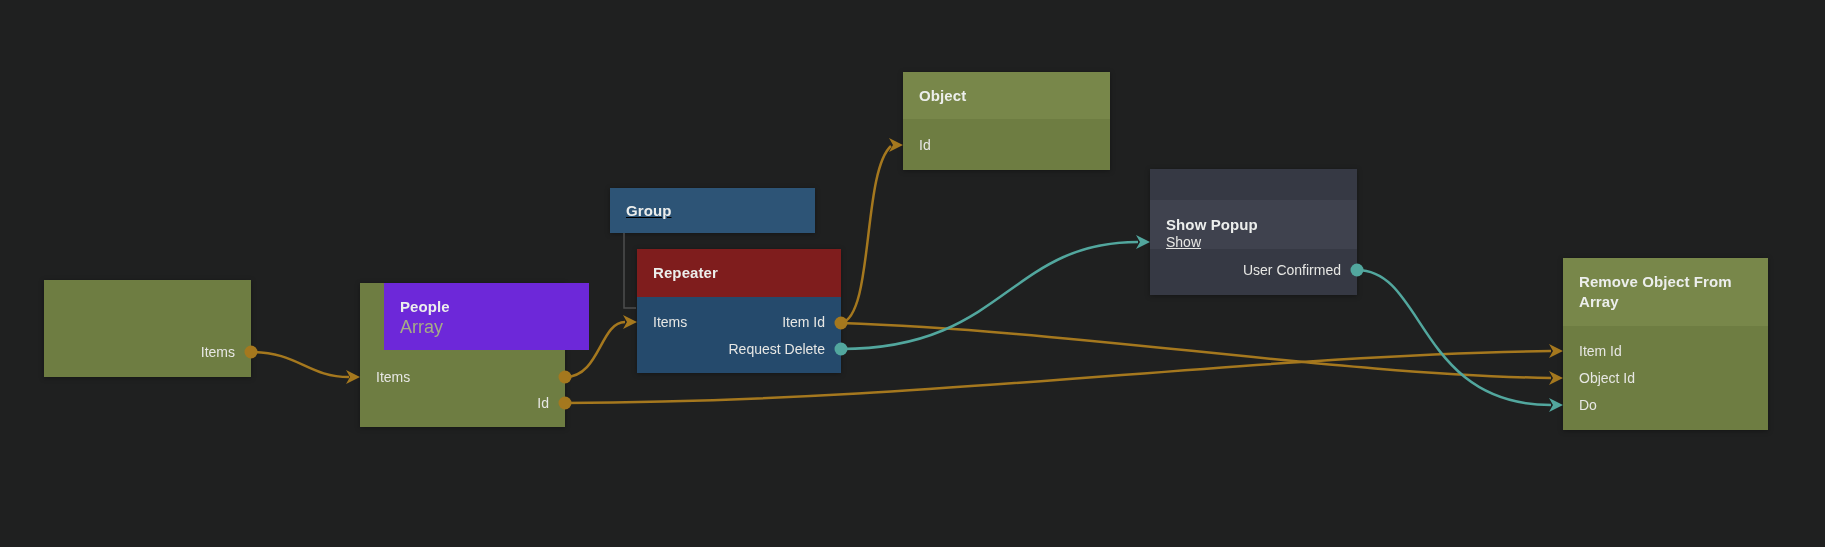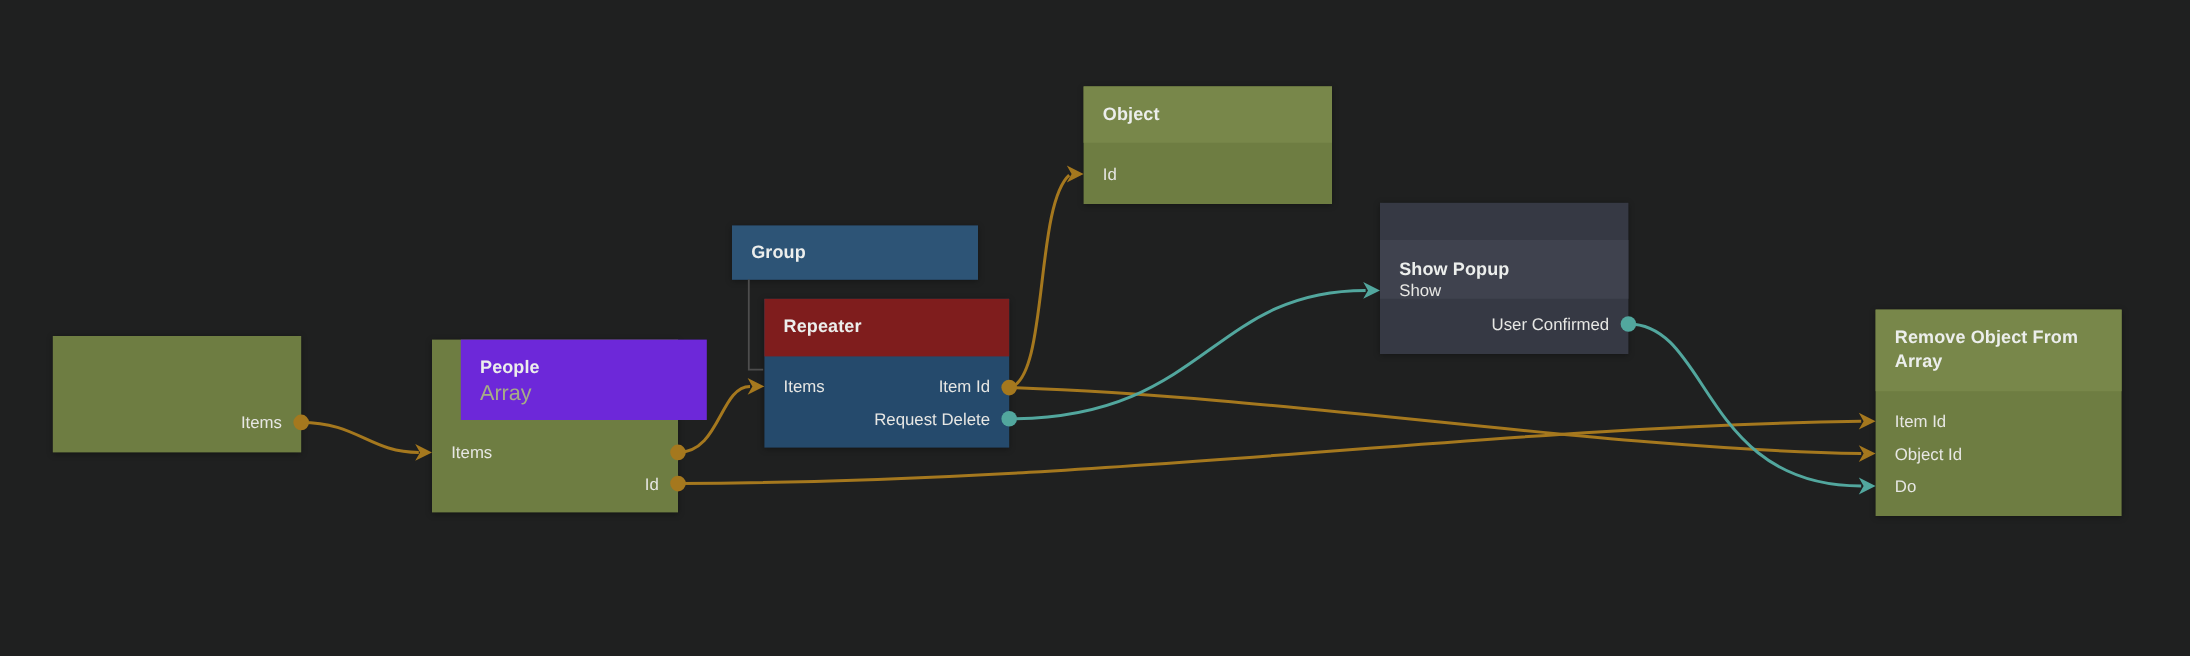--- a/index.html
+++ b/index.html
@@ -67,21 +67,21 @@
       <span class="port-label right" style="top: 63px;">Items</span>
     </div>
     <div class="graph-node" style="left: 360px; top: 283px; width: 205px; height: 144px; background: rgb(110, 125, 66);">
       <div class="node-header" style="height: 67px; background: #6d28d9; margin-left: 24px;">
         <div class="node-title">People</div>
         <div class="node-subtitle">Array</div>
       </div>
       <span class="port-label left" style="top: 85px;">Items</span>
       <span class="port-label right" style="top: 111px;">Id</span>
     </div>
-    <div class="graph-node" style="left: 610px; top: 188px; width: 205px; height: 45px; background: rgb(37, 74, 108);">
+    <div class="graph-node" style="left: 610px; top: 188px; width: 205px; height: 45px; background: rgb(37, 74, 108); text-decoration: underline;">
       <div class="node-header" style="height: 45px; background: rgb(45, 84, 118);">
         <div class="node-title">Group</div>
       </div>
     </div>
     <div class="graph-node" style="left: 637px; top: 249px; width: 204px; height: 124px; background: rgb(37, 74, 108);">
       <div class="node-header" style="height: 48px; background: #7f1d1d;">
         <div class="node-title">Repeater</div>
       </div>
       <span class="port-label left" style="top: 64px;">Items</span>
       <span class="port-label right" style="top: 64px;">Item Id</span>
@@ -90,21 +90,21 @@
     <div class="graph-node" style="left: 903px; top: 72px; width: 207px; height: 98px; background: rgb(110, 125, 66);">
       <div class="node-header" style="height: 47px; background: rgb(120, 135, 74);">
         <div class="node-title">Object</div>
       </div>
       <span class="port-label left" style="top: 64px;">Id</span>
     </div>
     <div class="graph-node" style="left: 1150px; top: 169px; width: 207px; height: 126px; background: rgb(54, 57, 68);">
       <div class="node-header" style="height: 49px; background: rgb(63, 66, 78); margin-top: 31px;">
         <div class="node-title">Show Popup</div>
       </div>
-      <span class="port-label left" style="top: 64px;">Show</span>
+      <span class="port-label left" style="top: 64px; text-decoration: underline;">Show</span>
       <span class="port-label right" style="top: 92px;">User Confirmed</span>
     </div>
     <div class="graph-node" style="left: 1563px; top: 258px; width: 205px; height: 172px; background: rgb(110, 125, 66);">
       <div class="node-header" style="height: 68px; background: rgb(120, 135, 74); align-items: center;">
         <div class="node-title">Remove Object From Array</div>
       </div>
       <span class="port-label left" style="top: 84px;">Item Id</span>
       <span class="port-label left" style="top: 111px;">Object Id</span>
       <span class="port-label left" style="top: 138px;">Do</span>
     </div>

